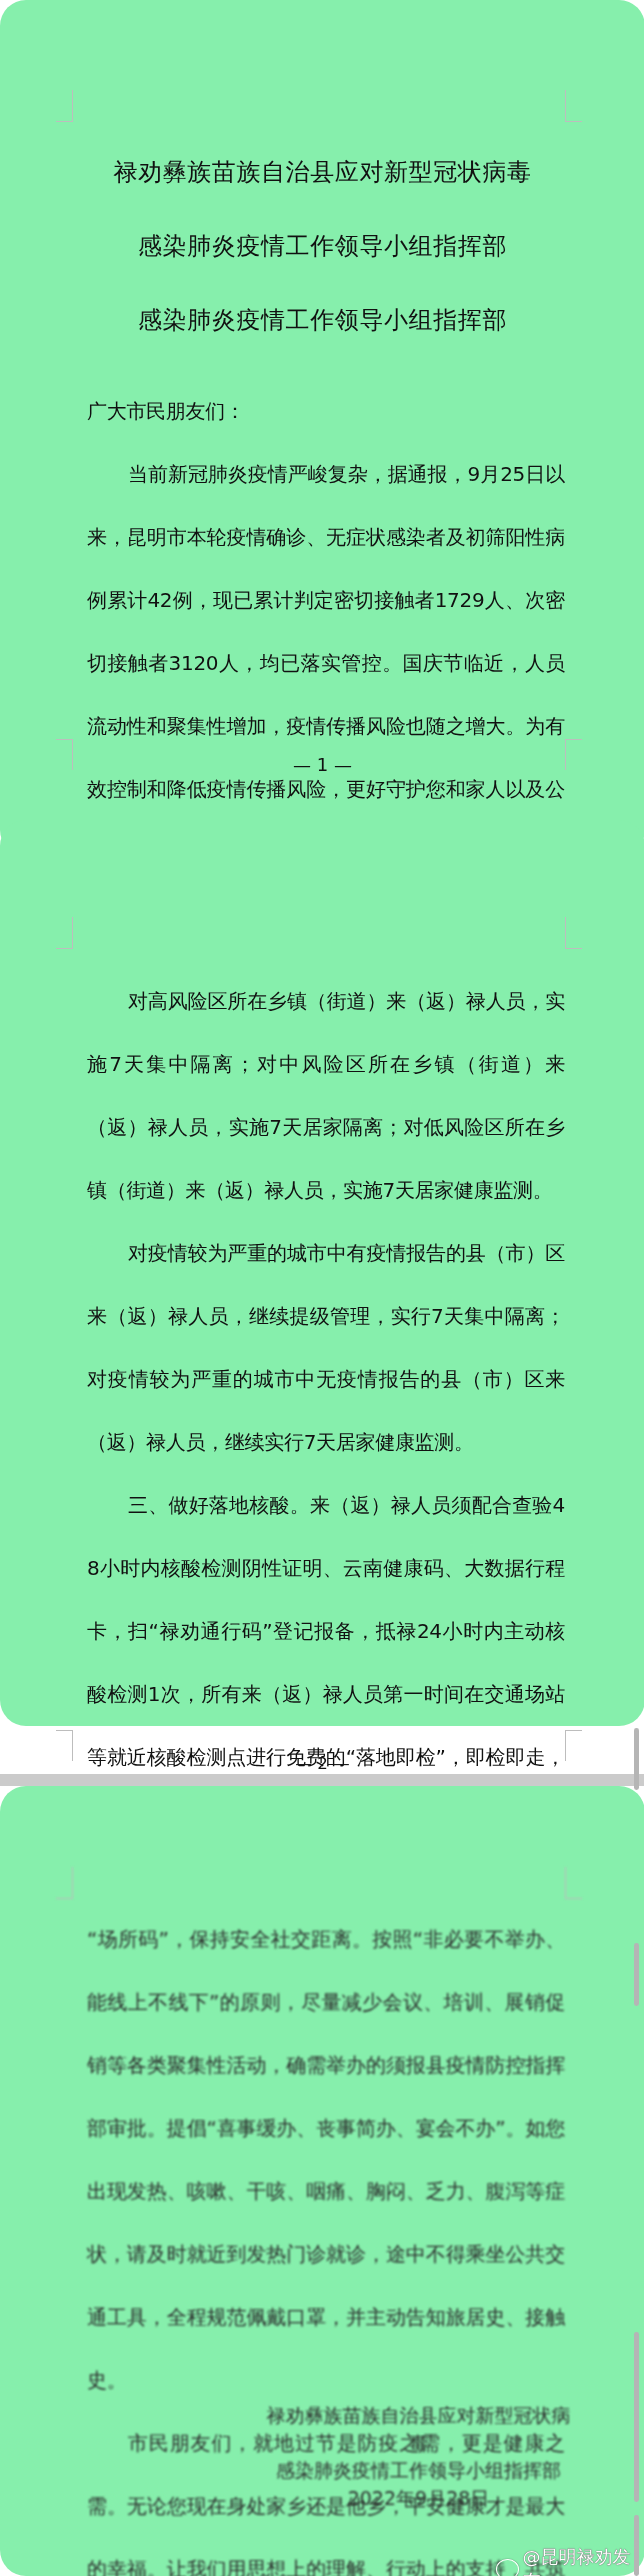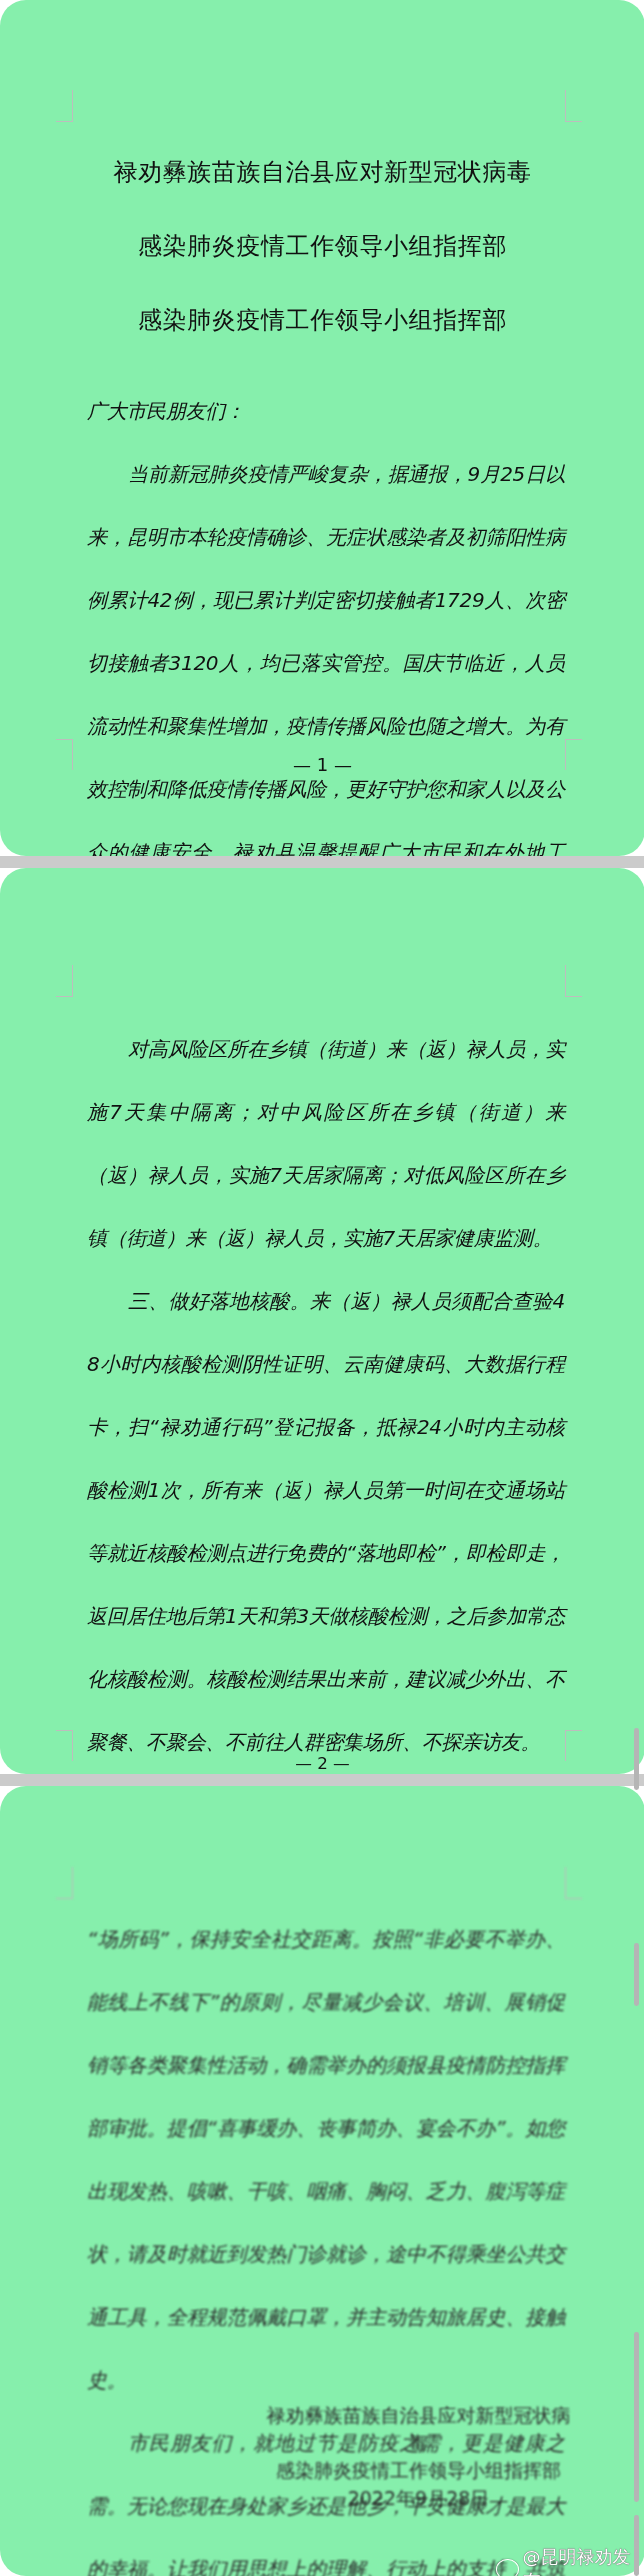--- a/index.html
+++ b/index.html
@@ -11,21 +11,21 @@
   }
   .page { position: absolute; left: 0; width: 645px; background: #86efac; border-radius: 26px; }
   .divider { position: absolute; left: 0; width: 645px; height: 12px; background: #cbcbcb; }
   .corner { position: absolute; width: 15.5px; height: 31px; }
   .corner.tl { border-right: 1.2px solid #bdbdbd; border-bottom: 1.2px solid #bdbdbd; }
   .corner.tr { border-left: 1.2px solid #bdbdbd; border-bottom: 1.2px solid #bdbdbd; }
   .corner.bl { border-right: 1.2px solid #bdbdbd; border-top: 1.2px solid #bdbdbd; }
   .corner.br { border-left: 1.2px solid #bdbdbd; border-top: 1.2px solid #bdbdbd; }
   .title { position: absolute; left: 0; width: 645px; text-align: center; font-size: 24px; line-height: 74px; letter-spacing: 0.6px; }
   .text { position: absolute; left: 87px; width: 478px; font-size: 20px; line-height: 63px; text-align: justify; word-break: break-all; letter-spacing: -0.3px; }
-  .text p { margin: 0; font-style: italic; }
+  .text p { margin: 0; }
   .indent { text-indent: 41px; }
   .pagenum { position: absolute; left: 0; width: 645px; text-align: center; font-size: 18px; }
   .blur { filter: blur(1px); color: #2a2a2a; }
   .sig { position: absolute; left: 263px; width: 311px; text-align: center; font-size: 19px; line-height: 27.5px; }
   .scroll { position: absolute; left: 634px; width: 4.8px; border-radius: 2.4px; background: #b5b5b5; }
   .watermark { position: absolute; left: 496px; top: 2545px; font-size: 18px; color: #fff;
     text-shadow: 0 0 1.2px #555, 0 0 0.6px #333; display: flex; align-items: center; gap: 3.6px; }
   .weibo { width: 21.5px; height: 18px; border: 1.2px solid #fff; border-radius: 50% 50% 45% 45%;
     box-shadow: 0 0 1.2px #444; position: relative; }
 </style>
@@ -44,26 +44,27 @@
     <p>广大市民朋友们：</p>
     <p class="indent">当前新冠肺炎疫情严峻复杂，据通报，9月25日以来，昆明市本轮疫情确诊、无症状感染者及初筛阳性病例累计42例，现已累计判定密切接触者1729人、次密切接触者3120人，均已落实管控。国庆节临近，人员流动性和聚集性增加，疫情传播风险也随之增大。为有效控制和降低疫情传播风险，更好守护您和家人以及公众的健康安全，禄劝县温馨提醒广大市民和在外地工作、经商、生活、学习人员，疫情防控从我做起，请主动做好以下防控措施：</p>
     <p class="indent">一、提倡就地过节。假期期间人员流动和聚集增加，为减少旅途感染风险，更好地保护自己和家人，在外禄劝籍人员尽可能留在当地过节，非必要不返禄、不返乡，减少出行带来的风险。如确需返回，途中请时刻加强个人防护；在禄人员提倡在县内过节，非必要不跨县（市）区、不离禄，并劝导在外的家人亲友就地过节，减少旅途感染的风险。</p>
     <p class="indent">二、返禄主动报备。所有来（返）禄人员必须提前3天向所属乡镇（街道）、村（社区）报备，并通过“昆明健康宝”小程序报备。</p>
   </div>
 
 </div>
 
 <div class="divider" style="top:856px;"></div>
 
-<div class="page" style="top:868px; height:906px;">
+<div class="page" style="top:820px; height:906px;">
   <div class="corner tl" style="left:56px; top:97px;"></div>
   <div class="corner tr" style="left:565px; top:97px;"></div>
 
   <div class="text" style="top:150px;">
     <p class="indent">对高风险区所在乡镇（街道）来（返）禄人员，实施7天集中隔离；对中风险区所在乡镇（街道）来（返）禄人员，实施7天居家隔离；对低风险区所在乡镇（街道）来（返）禄人员，实施7天居家健康监测。</p>
+    <p class="indent">对疫情较为严重的城市中有疫情报告的县（市）区来（返）禄人员，继续提级管理，实行7天集中隔离；对疫情较为严重的城市中无疫情报告的县（市）区来（返）禄人员，继续实行7天居家健康监测。</p>
     <p class="indent">三、做好落地核酸。来（返）禄人员须配合查验48小时内核酸检测阴性证明、云南健康码、大数据行程卡，扫“禄劝通行码”登记报备，抵禄24小时内主动核酸检测1次，所有来（返）禄人员第一时间在交通场站等就近核酸检测点进行免费的“落地即检”，即检即走，返回居住地后第1天和第3天做核酸检测，之后参加常态化核酸检测。核酸检测结果出来前，建议减少外出、不聚餐、不聚会、不前往人群密集场所、不探亲访友。</p>
     <p class="indent">四、遵守防疫规定。来（返）禄人员入住宾馆、酒店和进入旅游景区等人流密集场所时，须提供48小时内核酸检测阴性证明。广大市民进入商超、门店等公共场所，请主动配合扫验</p>
   </div>
 </div>
 
 <div class="divider" style="top:1774px;"></div>
 
 <div class="page" style="top:1786px; height:790px;">
   <div class="corner tl blur" style="left:56px; top:81px;"></div>
   <div class="corner tr blur" style="left:565px; top:81px;"></div>

